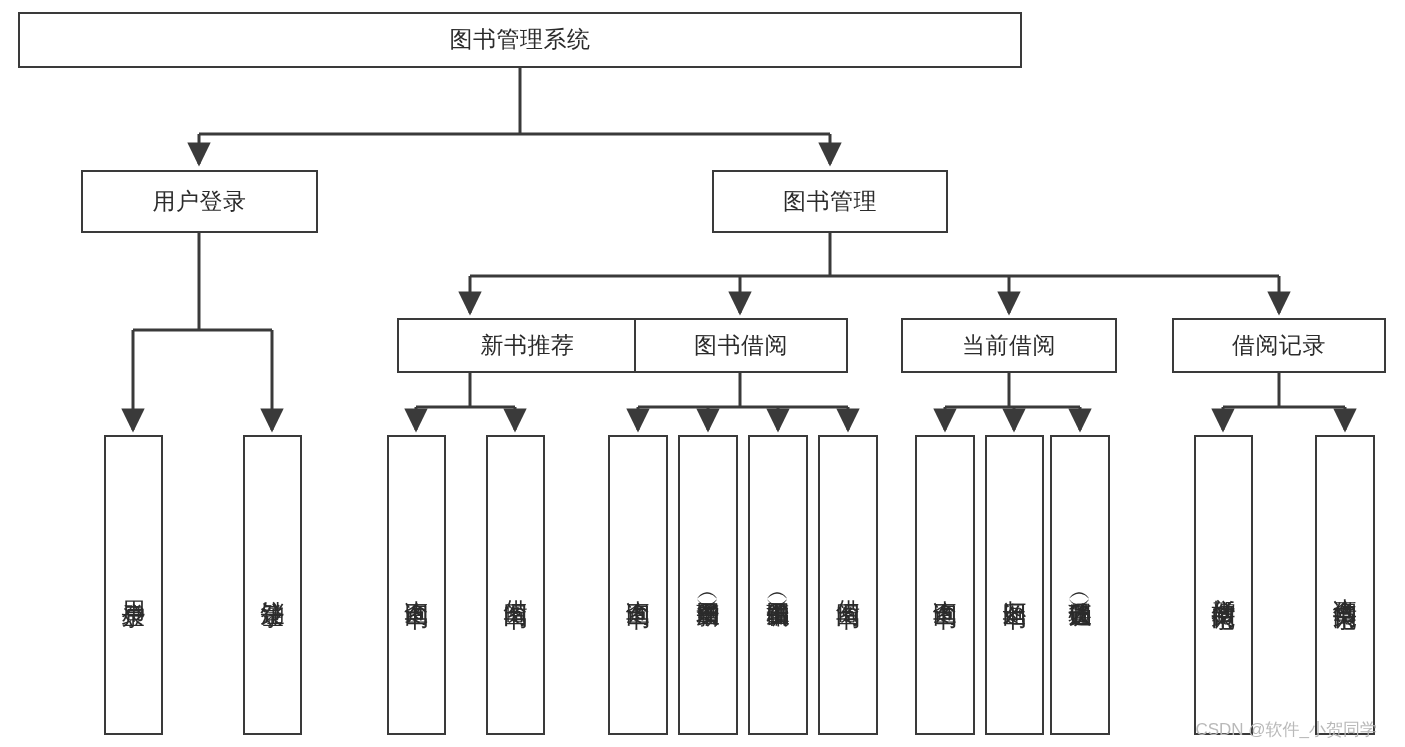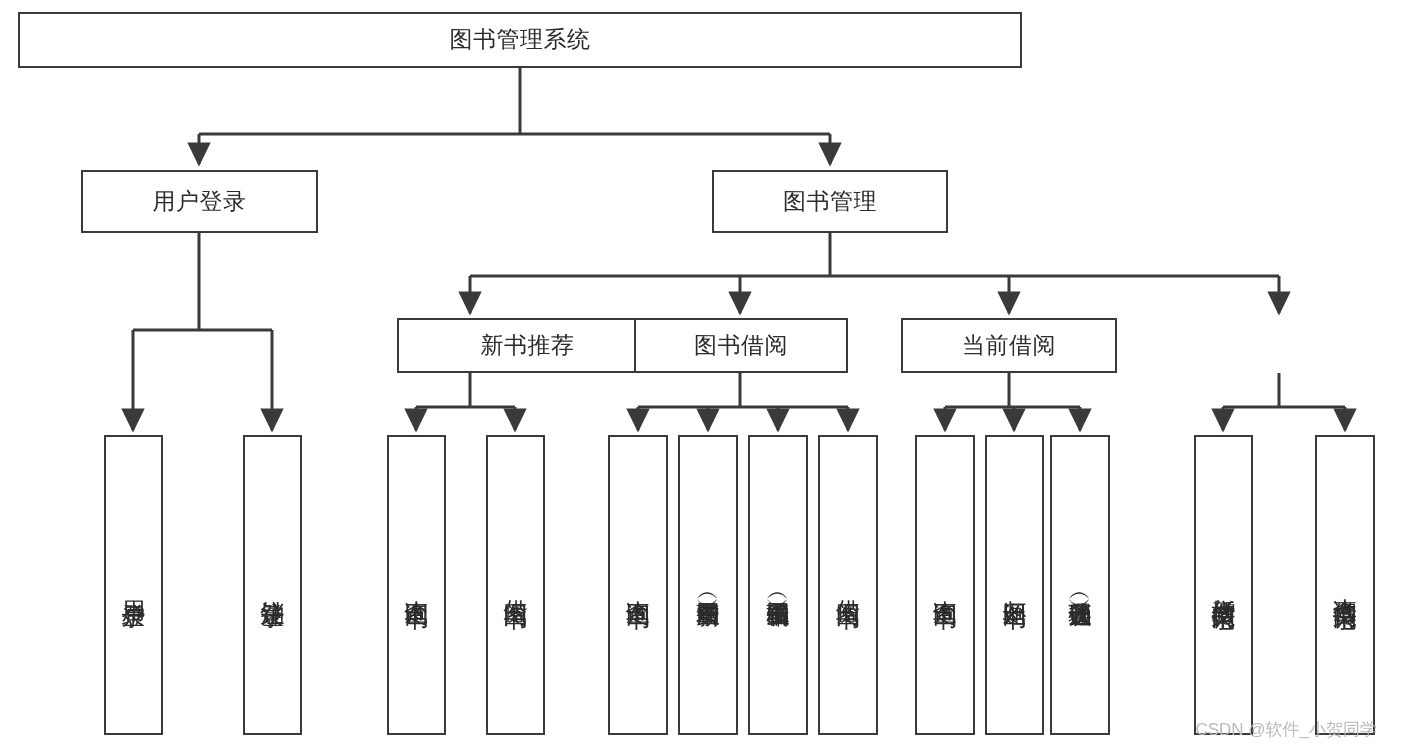--- a/index.html
+++ b/index.html
@@ -144,20 +144,23 @@
 
   <div class="node horizontal" style="left:362px; top:318px; width:261px; height:55px;margin-left:35px;">
     <span class="node-label">新书推荐</span>
   </div>
   <div class="node horizontal" style="left:901px; top:318px; width:216px; height:55px;">
     <span class="node-label">当前借阅</span>
   </div>
   <div class="node horizontal" style="left:634px; top:318px; width:214px; height:55px;">
     <span class="node-label">图书借阅</span>
   </div>
+  <div class="node horizontal" style="left:1172px; top:318px; width:214px; height:55px;">
+    <span class="node-label">借阅记录</span>
+  </div>
 
   <div class="node vertical" style="left:104px; top:435px; width:59px; height:300px;">
     <span class="node-label">用户登录</span>
   </div>
   <div class="node vertical" style="left:243px; top:435px; width:59px; height:300px;">
     <span class="node-label">注销登录</span>
   </div>
 
   <div class="node vertical" style="left:387px; top:435px; width:59px; height:300px;">
     <span class="node-label">查询图书</span>

